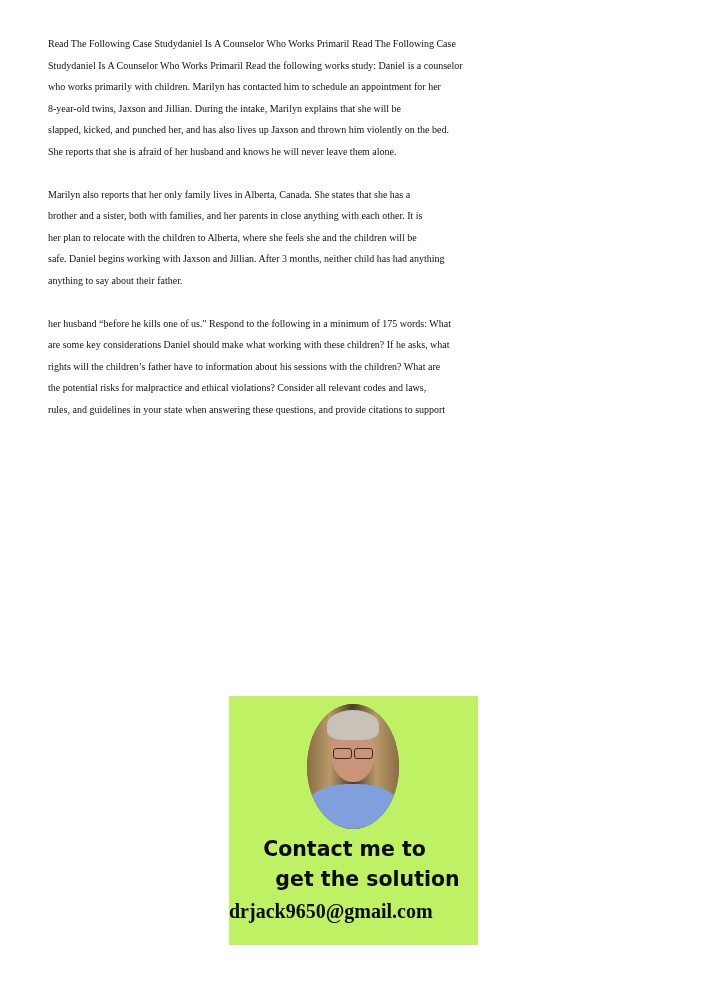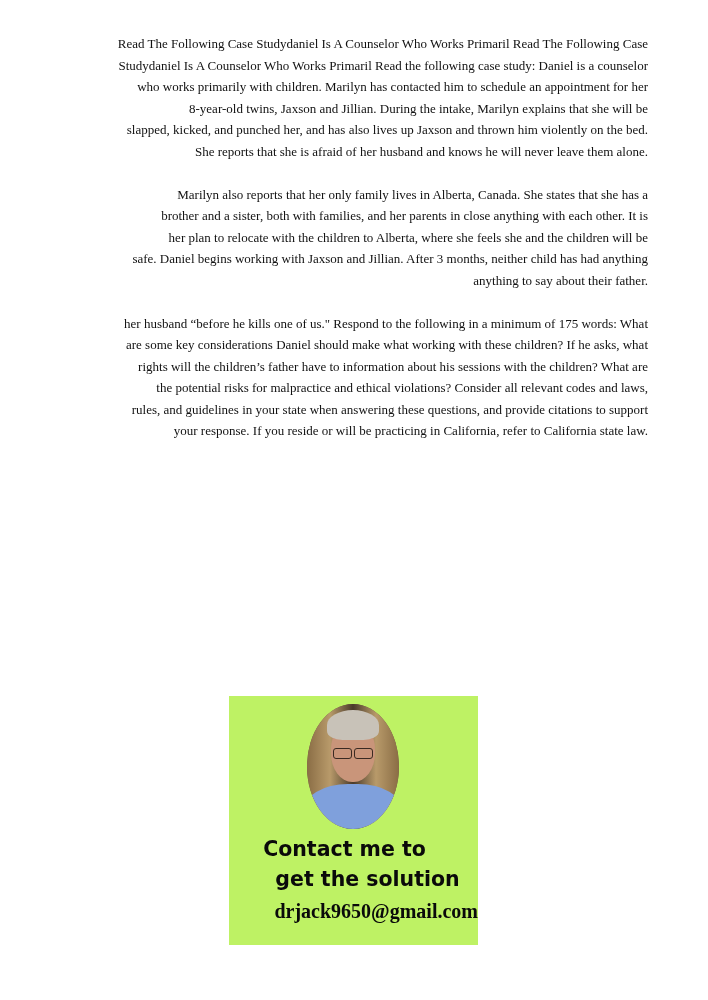--- a/index.html
+++ b/index.html
@@ -15,24 +15,23 @@
       font-family: "Liberation Serif", "DejaVu Serif", serif;
       color: #111111;
     }
     .content {
       position: absolute;
       left: 48px;
       top: 33px;
       width: 600px;
     }
     .para {
-      font-size: 13px;
+      font-size: 10px;
       line-height: 21.5px;
       margin: 0 0 21.5px 0;
-      text-align: right;
     }
     .line {
       display: block;
       white-space: nowrap;
     }
     .promo {
       position: absolute;
       left: 229px;
       top: 696px;
       width: 249px;
@@ -100,54 +99,53 @@
       line-height: 30px;
       color: #0a0a0a;
       top: 138px;
     }
     .promo-title .l1 { display: block; padding-right: 18px; }
     .promo-title .l2 { display: block; margin-left: 28px; }
     .promo-email {
       position: absolute;
       left: 0;
       width: 249px;
-      text-align: right;
+      text-align: left;
       top: 204px;
       font-family: "Liberation Serif", "DejaVu Serif", serif;
       font-weight: bold;
       font-size: 20px;
       color: #0a0a0a;
     }
   </style>
 </head>
 <body>
 
 <div class="content">
   <p class="para">
     <span class="line">Read The Following Case Studydaniel Is A Counselor Who Works Primaril Read The Following Case</span>
-    <span class="line">Studydaniel Is A Counselor Who Works Primaril Read the following case study: Daniel is a counselor</span>
+    <span class="line">Studydaniel Is A Counselor Who Works Primaril Read the following works study: Daniel is a counselor</span>
     <span class="line">who works primarily with children. Marilyn has contacted him to schedule an appointment for her</span>
     <span class="line">8-year-old twins, Jaxson and Jillian. During the intake, Marilyn explains that she will be</span>
     <span class="line">slapped, kicked, and punched her, and has also lives up Jaxson and thrown him violently on the bed.</span>
     <span class="line">She reports that she is afraid of her husband and knows he will never leave them alone.</span>
   </p>
   <p class="para">
     <span class="line">Marilyn also reports that her only family lives in Alberta, Canada. She states that she has a</span>
     <span class="line">brother and a sister, both with families, and her parents in close anything with each other. It is</span>
     <span class="line">her plan to relocate with the children to Alberta, where she feels she and the children will be</span>
     <span class="line">safe. Daniel begins working with Jaxson and Jillian. After 3 months, neither child has had anything</span>
     <span class="line">anything to say about their father.</span>
   </p>
   <p class="para">
     <span class="line">her husband “before he kills one of us." Respond to the following in a minimum of 175 words: What</span>
     <span class="line">are some key considerations Daniel should make what working with these children? If he asks, what</span>
     <span class="line">rights will the children’s father have to information about his sessions with the children? What are</span>
     <span class="line">the potential risks for malpractice and ethical violations? Consider all relevant codes and laws,</span>
     <span class="line">rules, and guidelines in your state when answering these questions, and provide citations to support</span>
-    <span class="line">your response. If you reside or will be practicing in California, refer to California state law.</span>
   </p>
 </div>
 
 <div class="promo">
   <div class="portrait">
     <div class="bg"></div>
     <div class="shirt"></div>
     <div class="face"></div>
     <div class="hair"></div>
     <div class="glasses"></div>

